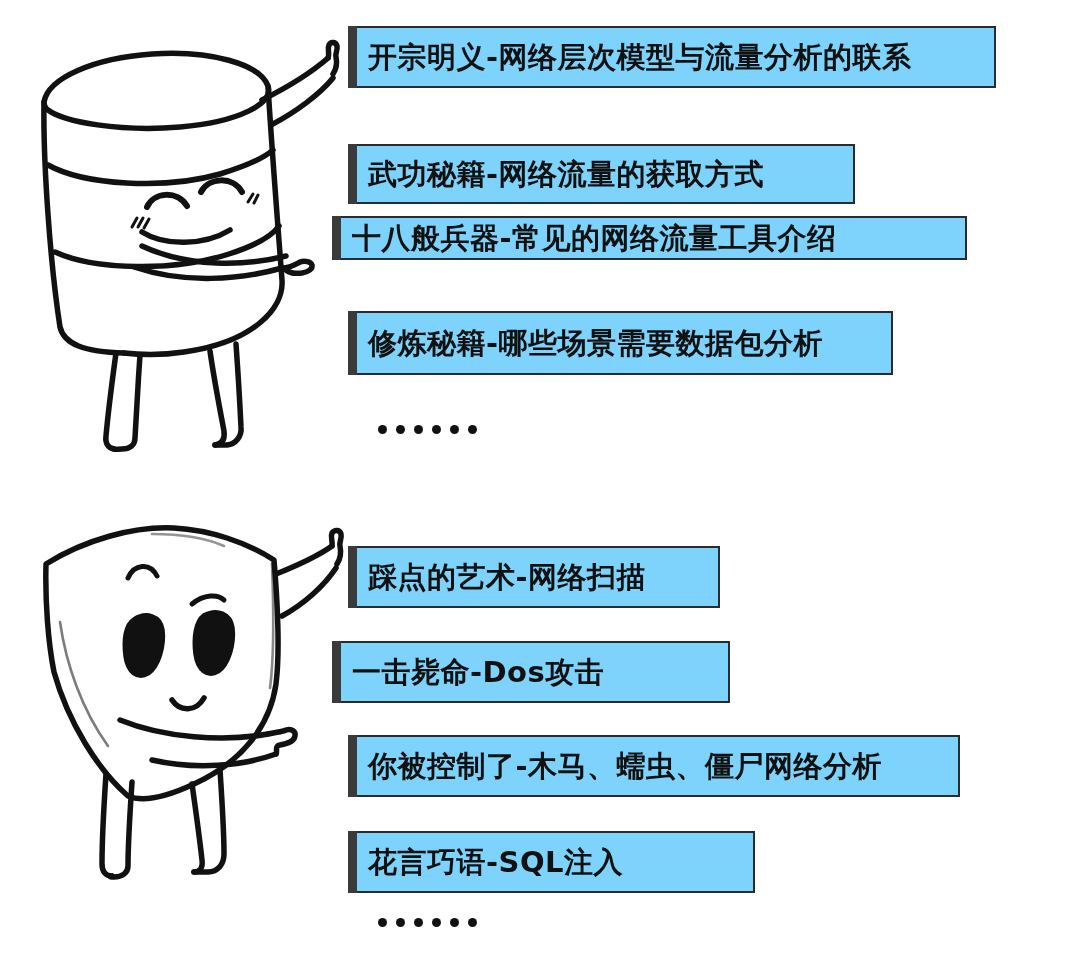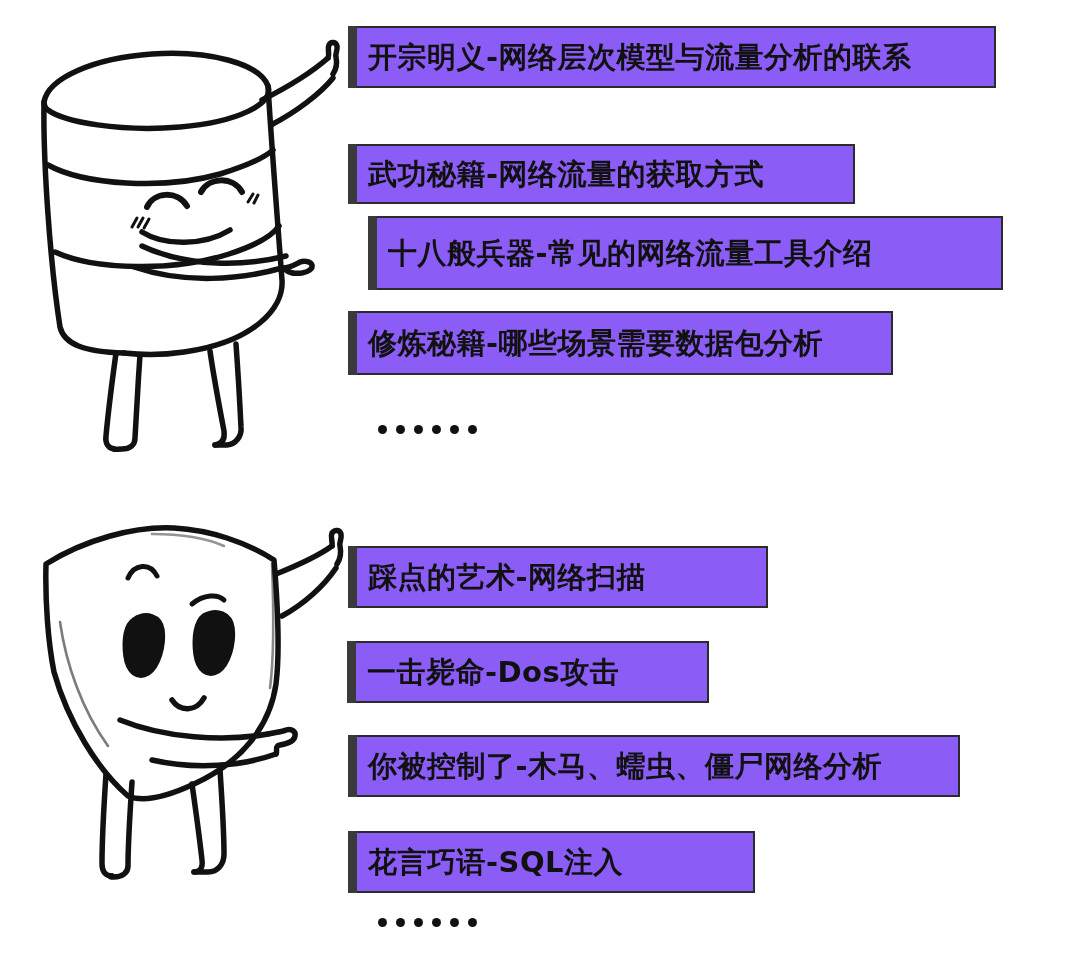--- a/index.html
+++ b/index.html
@@ -29,21 +29,21 @@
   }
   #char-database { left: 24px; top: 22px; width: 330px; height: 440px; }
   #char-shield   { left: 24px; top: 512px; width: 330px; height: 440px; }
 
   .character svg { display: block; width: 100%; height: 100%; }
 
   
   .callout {
     position: absolute;
     box-sizing: border-box;
-    background: #8b5cf6;
+    background: #7dd3fc;
     border: 2px solid #2b2b2b;
     display: flex;
     align-items: center;
     padding-left: 18px;
     padding-right: 12px;
   }
   .callout::before {
     content: "";
     position: absolute;
     left: -2px;
@@ -169,42 +169,42 @@
   </div>
 
   <div class="callout" style="left:348px; top:26px; width:648px; height:62px;">
     <span class="callout-label">开宗明义-网络层次模型与流量分析的联系</span>
   </div>
 
   <div class="callout" style="left:348px; top:122px; width:507px; height:60px;margin-top:22px;">
     <span class="callout-label">武功秘籍-网络流量的获取方式</span>
   </div>
 
-  <div class="callout" style="left:368px; top:216px; width:635px; height:74px;">
+  <div class="callout" style="left:332px; top:216px; width:635px; height:44px;">
     <span class="callout-label">十八般兵器-常见的网络流量工具介绍</span>
   </div>
 
   <div class="callout" style="left:348px; top:311px; width:545px; height:64px;">
     <span class="callout-label">修炼秘籍-哪些场景需要数据包分析</span>
   </div>
 
   <div class="ellipsis" style="left:378px; top:425px;">
     <span class="dot"></span>
     <span class="dot"></span>
     <span class="dot"></span>
     <span class="dot"></span>
     <span class="dot"></span>
     <span class="dot"></span>
   </div>
 
-  <div class="callout" style="left:348px; top:546px; width:420px; height:62px;">
+  <div class="callout" style="left:348px; top:546px; width:372px; height:62px;">
     <span class="callout-label">踩点的艺术-网络扫描</span>
   </div>
 
-  <div class="callout" style="left:347px; top:641px; width:362px; height:62px;">
+  <div class="callout" style="left:332px; top:641px; width:398px; height:62px;">
     <span class="callout-label">一击毙命-Dos攻击</span>
   </div>
 
   <div class="callout" style="left:348px; top:735px; width:612px; height:62px;">
     <span class="callout-label">你被控制了-木马、蠕虫、僵尸网络分析</span>
   </div>
 
   <div class="callout" style="left:348px; top:831px; width:407px; height:62px;">
     <span class="callout-label">花言巧语-SQL注入</span>
   </div>

